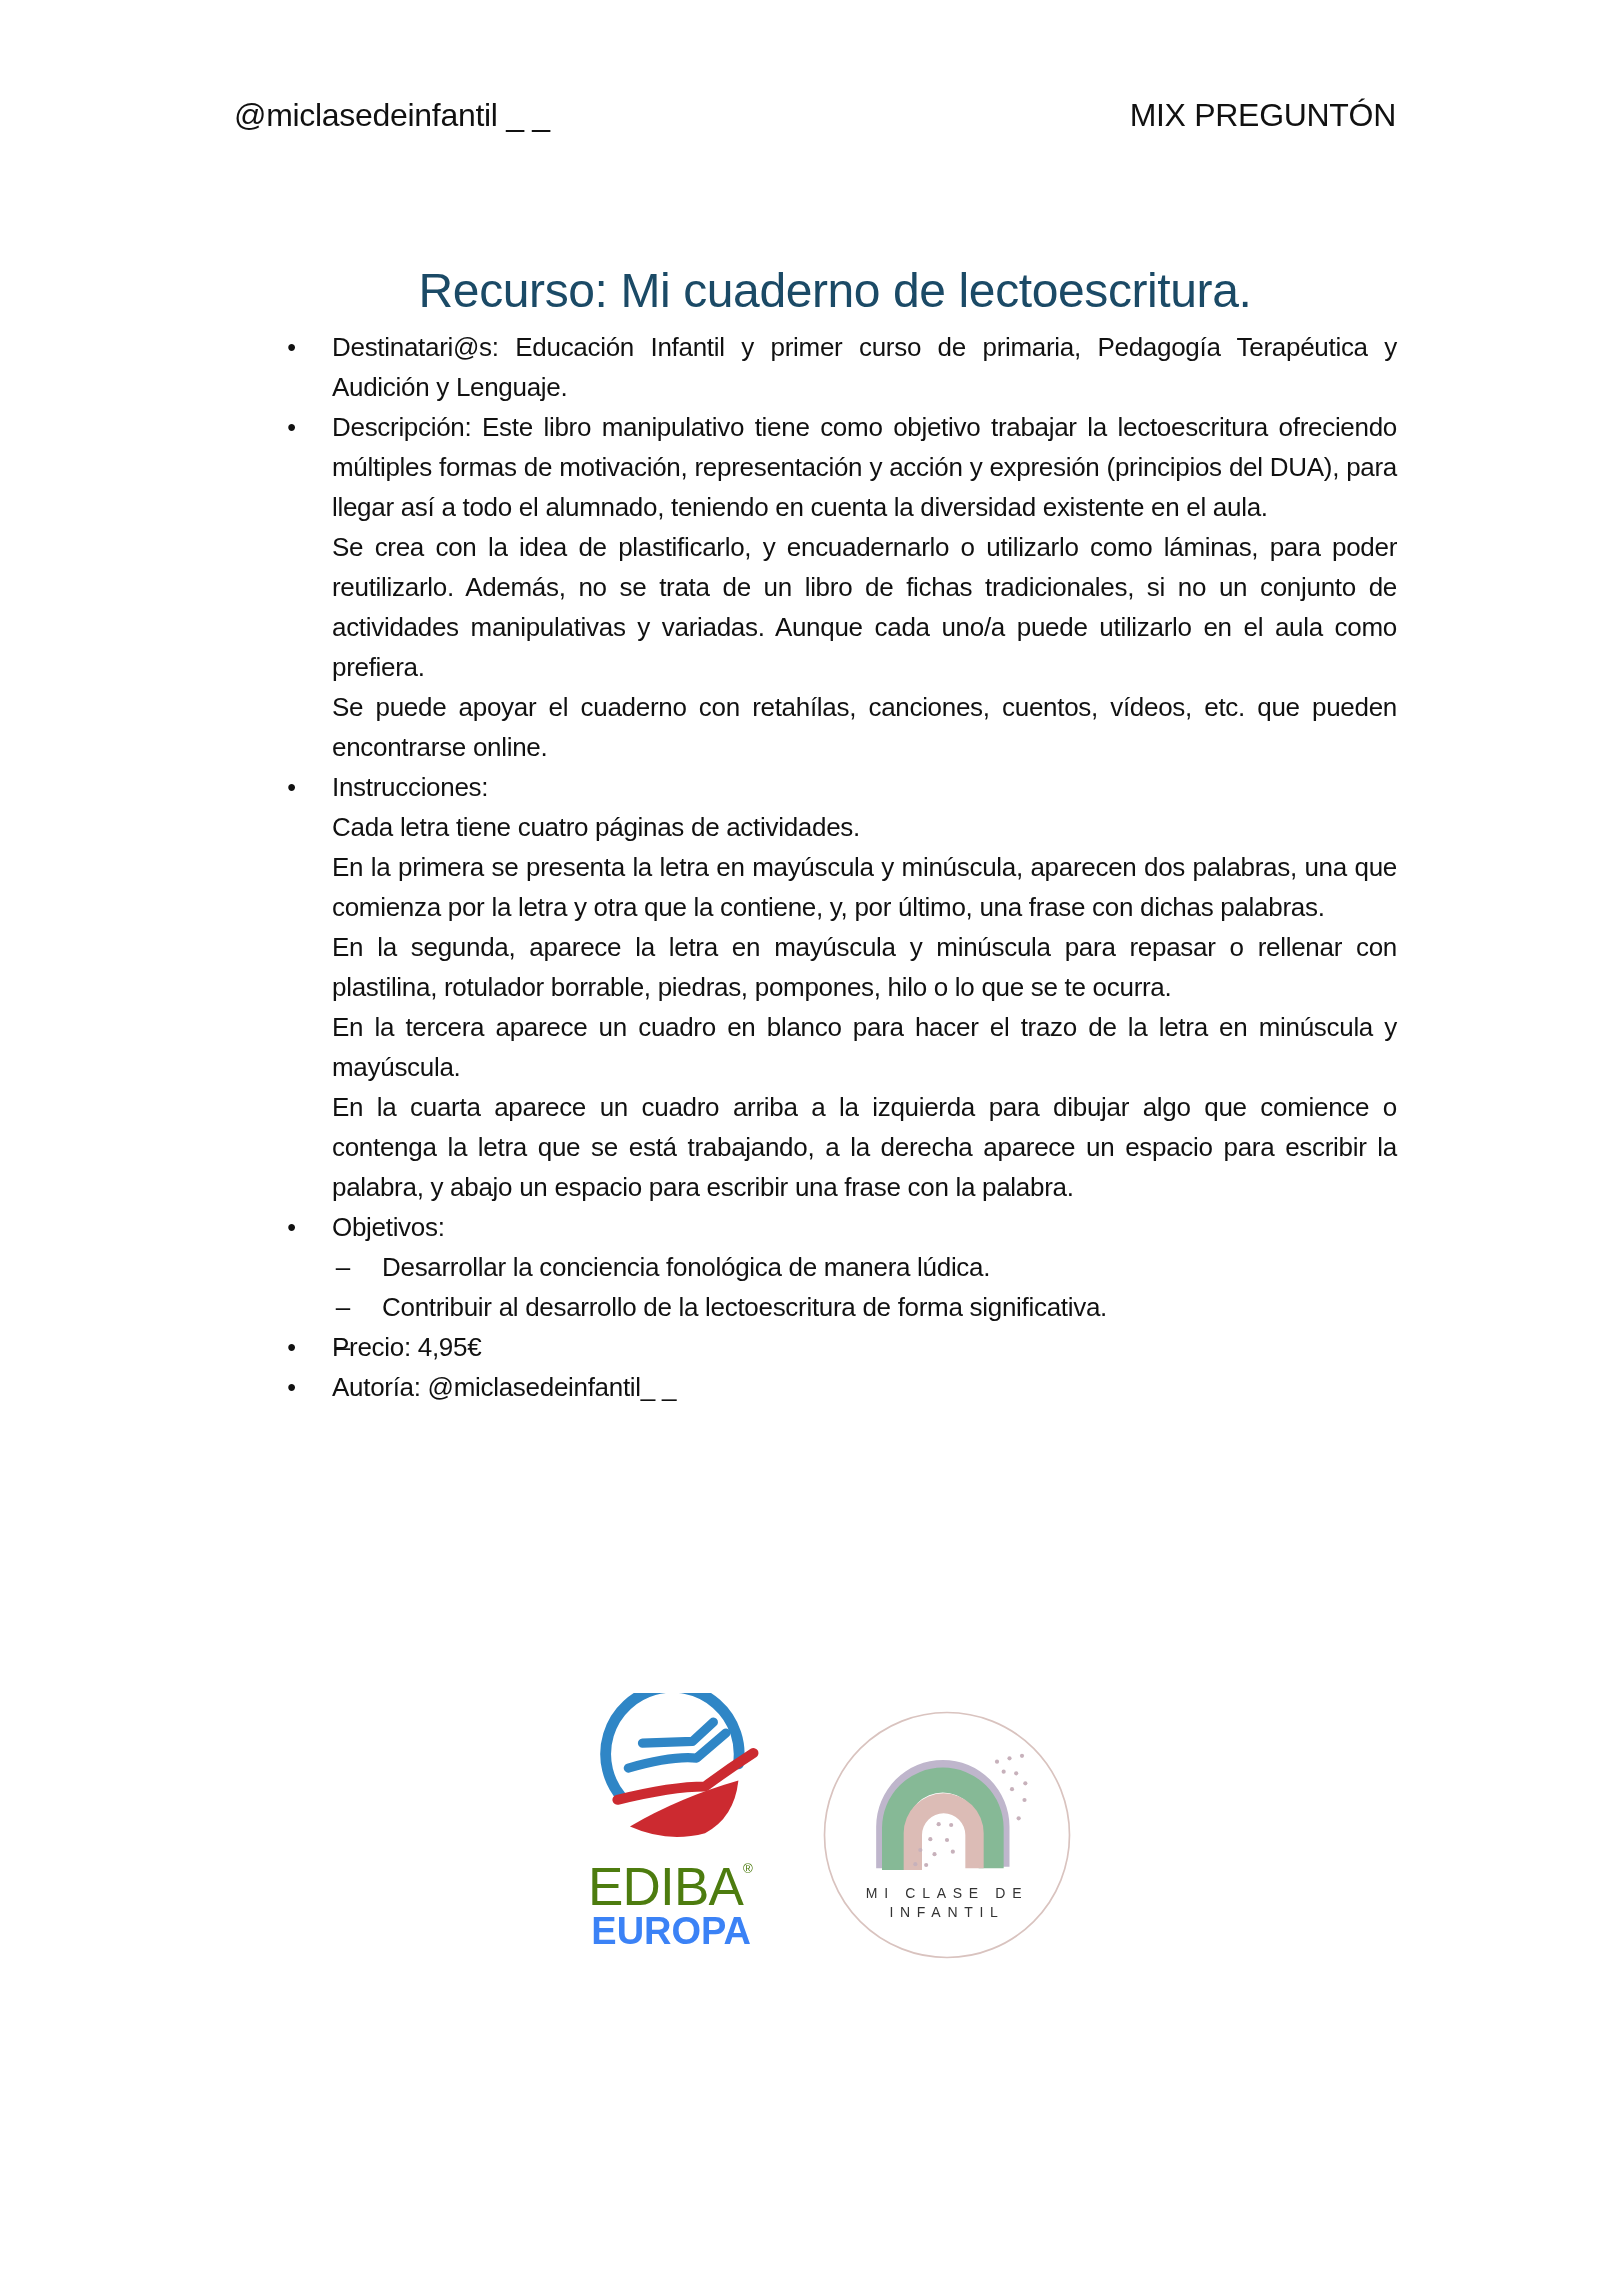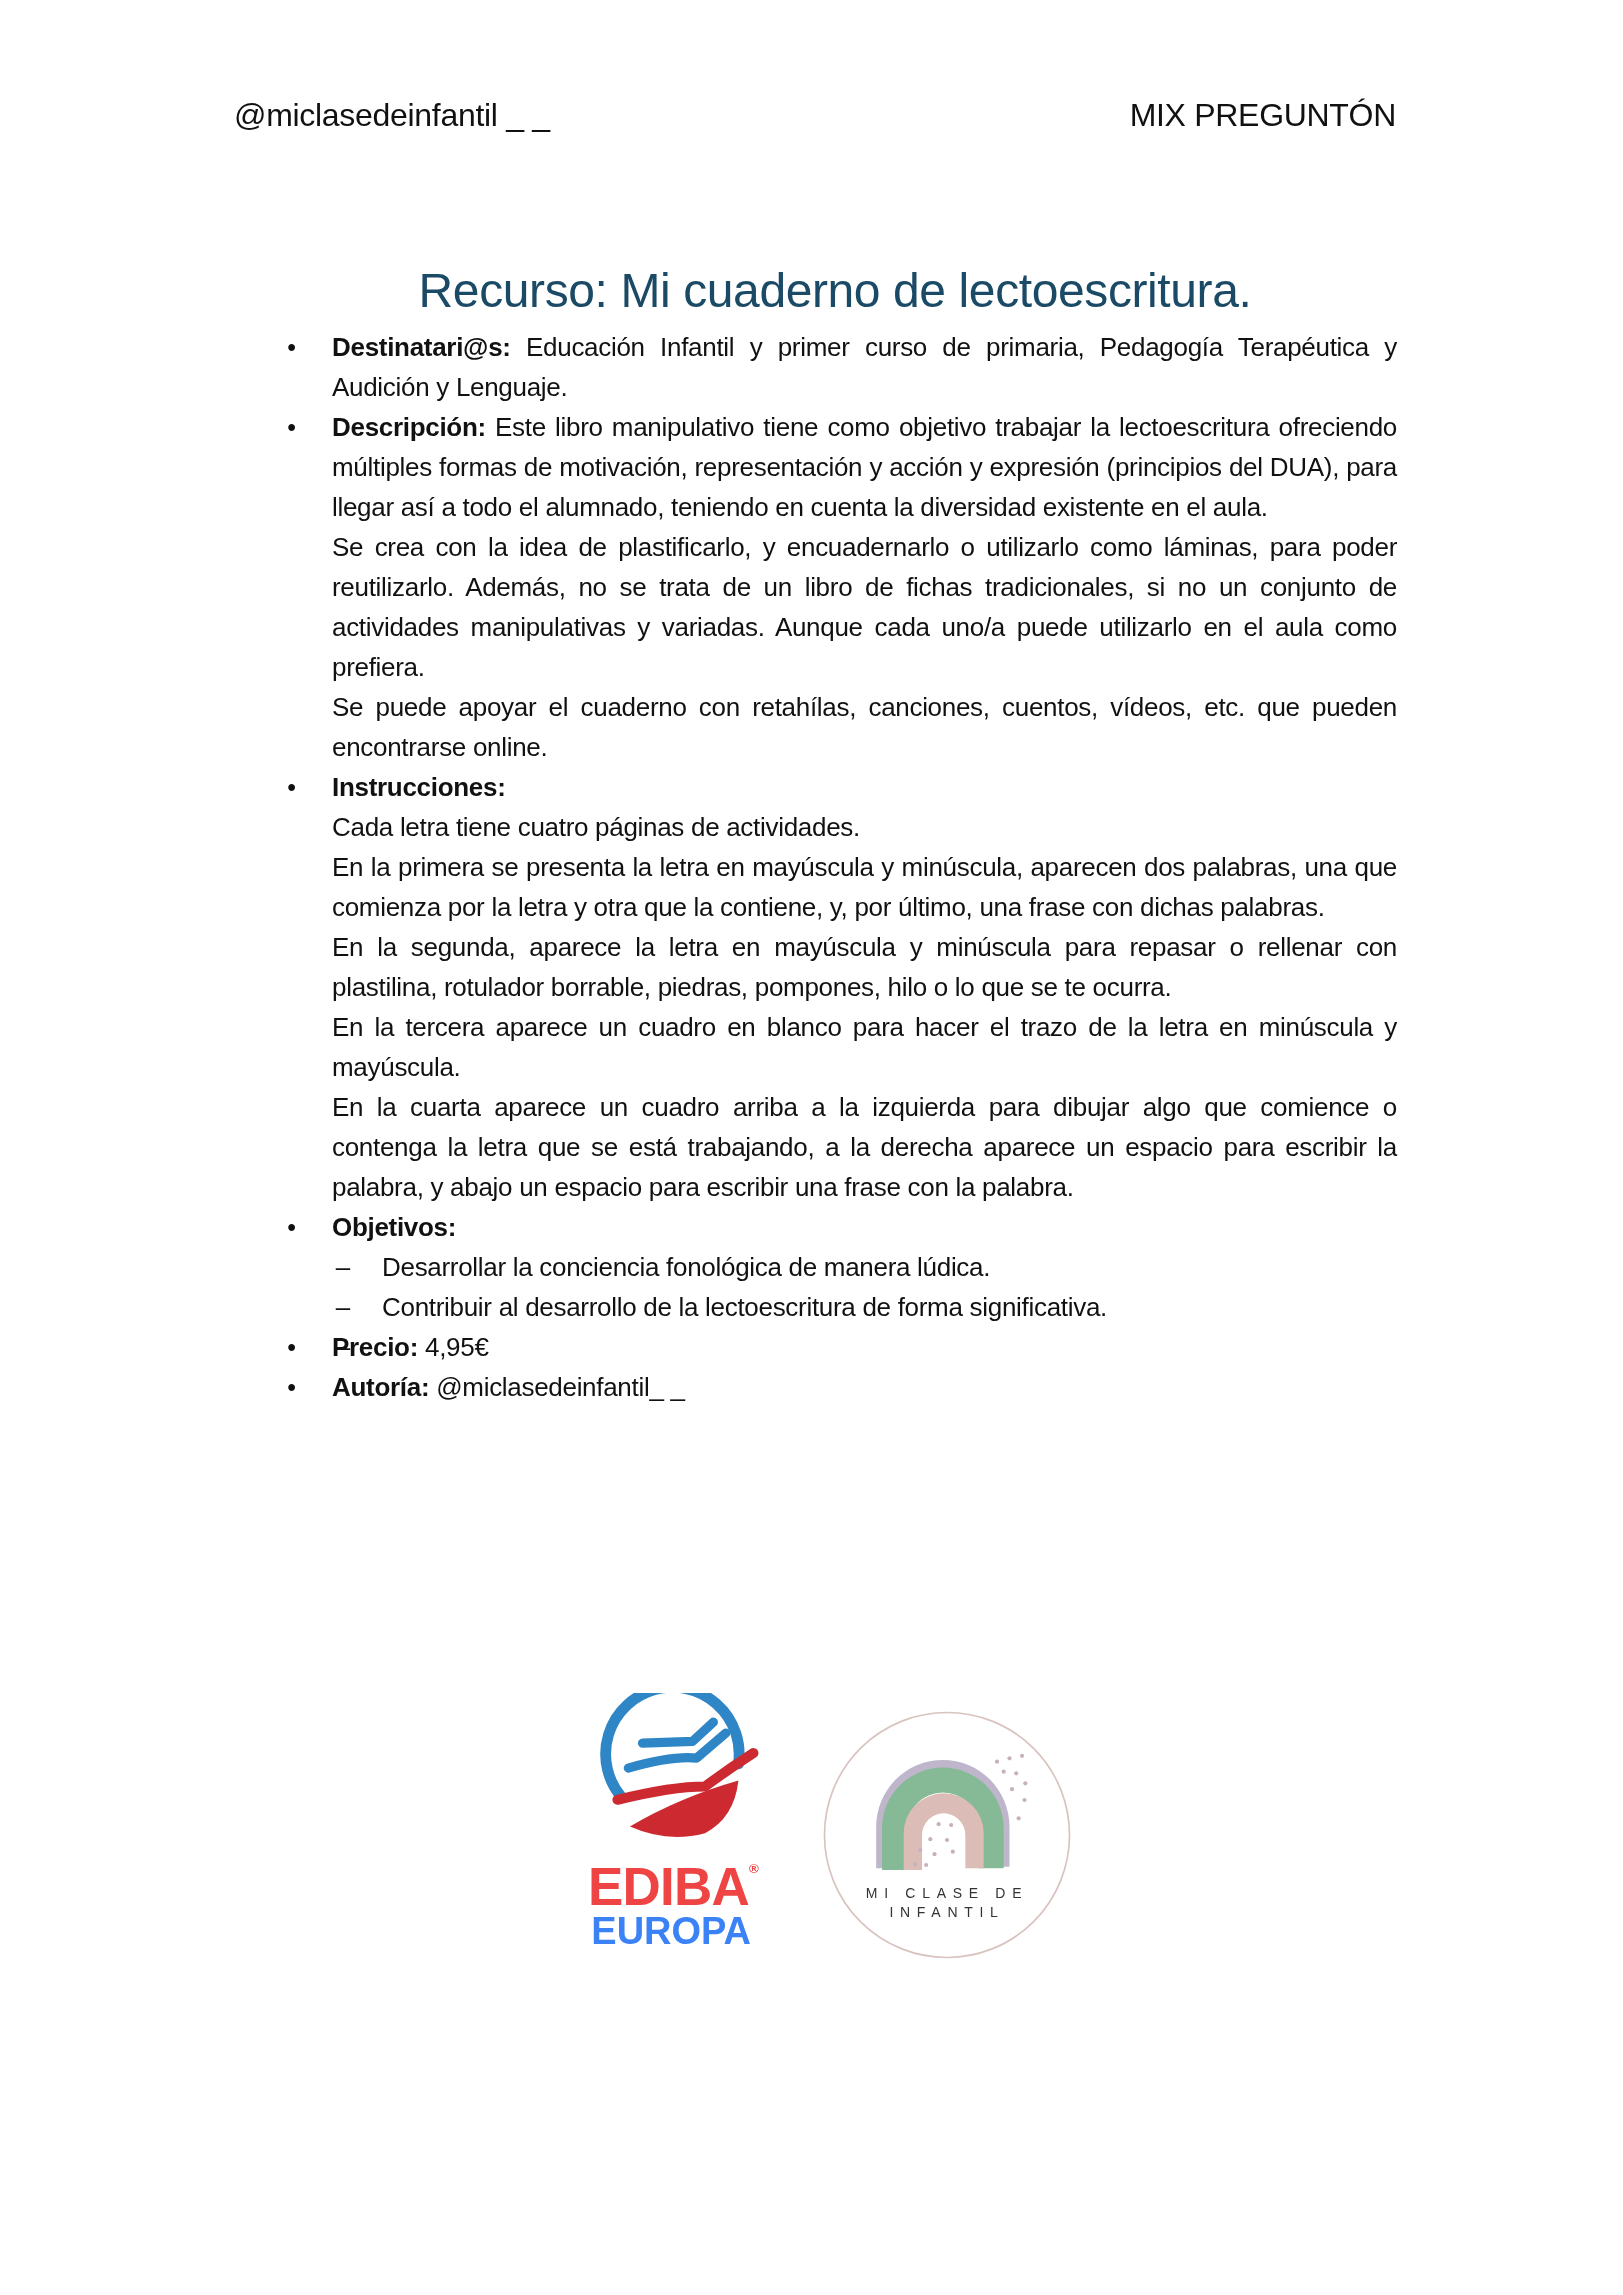--- a/index.html
+++ b/index.html
@@ -8,21 +8,21 @@
   .hdr { position: absolute; top: 97px; font-size: 32px; letter-spacing: -0.3px; color: #111; }
   .hdr-left { left: 234px; }
   .hdr-right { right: 227px; }
   .title { position: absolute; top: 247px; left: 0; width: 1623px; text-align: center;
            font-size: 48px; color: #1b4a66; letter-spacing: -0.4px; padding-left: 15px; box-sizing: border-box; }
   .content { position: absolute; top: 327px; left: 284px; width: 1113px;
              font-size: 26px; line-height: 40px; letter-spacing: -0.3px; }
   .item { position: relative; padding-left: 48px; }
   .bullet { position: absolute; left: 3.3px; top: 0; font-size: 25px; }
   .item p { margin: 0; text-align: justify; }
-  .lbl { font-weight: bold; }
+  .lbl { font-weight: normal; }
   .sub { list-style: none; margin: 0; padding: 0 0 0 50px; }
   .sub li { position: relative; padding-left: 48px; text-align: left; }
   .sub .dash { position: absolute; left: 1.7px; top: 0; }
   .logos { position: absolute; top: 1685px; left: 0; width: 1623px; height: 284px; }
   .ediba { position: absolute; left: 588px; top: 8.3px; width: 184px; height: 267px; }
   .mci { position: absolute; left: 822px; top: 25px; width: 250px; height: 250px; }
   .mci-text { position: absolute; left: 0; width: 250px; text-align: center;
               font-size: 14px; letter-spacing: 6.7px; color: #333; }
 </style>
 </head>
@@ -80,21 +80,21 @@
 
 <div class="logos">
   <div class="ediba">
     <svg width="184" height="267" viewBox="0 0 220 320">
       <path d="M40 125 A80 80 0 1 1 180 85" fill="none" stroke="#2f86c6" stroke-width="13" stroke-linecap="round"></path>
       <path d="M65 60 L125 58 L150 35" fill="none" stroke="#2f86c6" stroke-width="11" stroke-linecap="round" stroke-linejoin="round"></path>
       <path d="M48 90 Q100 75 130 78 L165 48" fill="none" stroke="#2f86c6" stroke-width="11" stroke-linecap="round" stroke-linejoin="round"></path>
       <path d="M35 128 Q100 112 140 112 Q170 90 198 72" fill="none" stroke="#cc2a30" stroke-width="12" stroke-linecap="round"></path>
       <path d="M50 160 Q110 125 180 105 Q175 150 140 168 Q95 180 50 160 Z" fill="#cc2a30"></path>
     </svg>
-    <div style="position:absolute;left:0;top:163px;font-size:53px;font-weight:bold;color:#ef4444;letter-spacing:-0.8px;"><span>EDIBA</span><sup style="font-size:13.3px;vertical-align:top;position:relative;top:5px;">®</sup></div>
+    <div style="position:absolute;left:0;top:163px;font-size:53px;font-weight:normal;color:#4d7c0f;letter-spacing:-0.8px;"><span>EDIBA</span><sup style="font-size:13.3px;vertical-align:top;position:relative;top:5px;">®</sup></div>
     <div style="position:absolute;left:3.3px;top:217px;font-size:38px;font-weight:bold;color:#3b82f6;">EUROPA</div>
   </div>
 
   <div class="mci">
     <svg width="250" height="250" viewBox="0 0 300 300">
       <circle cx="150" cy="150" r="147" fill="#ffffff" stroke="#d9c3bf" stroke-width="2"></circle>
       <path d="M65 190 L65 140 A80 80 0 0 1 225 140 L225 188 L205 188 L205 140 A60 60 0 0 0 85 140 L85 190 Z" fill="#bfb6cc"></path>
       <path d="M72 192 L72 142 A73 73 0 0 1 218 142 L218 190 L188 190 L188 142 A43 43 0 0 0 102 142 L102 192 Z" fill="#86b996"></path>
       <path d="M98 192 L98 148 A48 48 0 0 1 194 148 L194 190 L172 190 L172 150 A26 26 0 0 0 120 150 L120 192 Z" fill="#dcbcb6"></path>
       <g fill="#c7b1bb">

